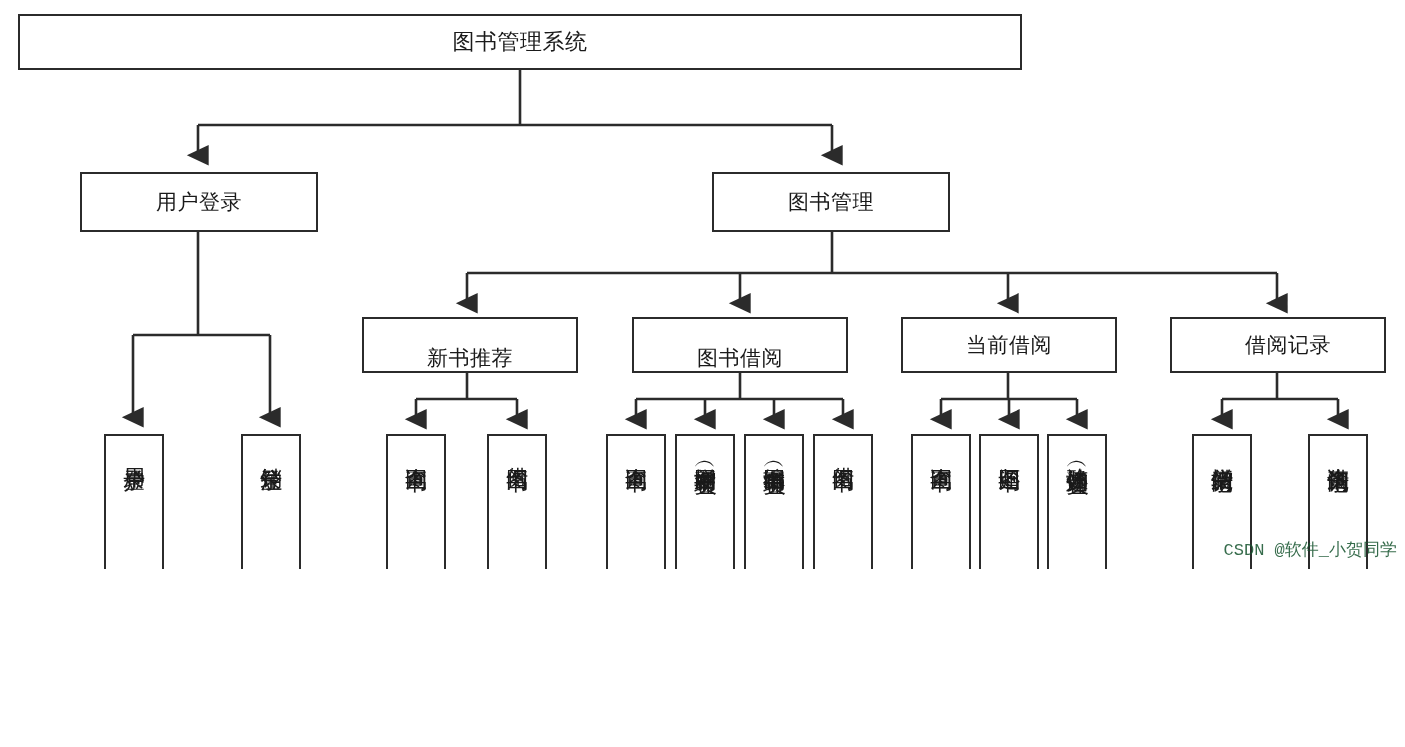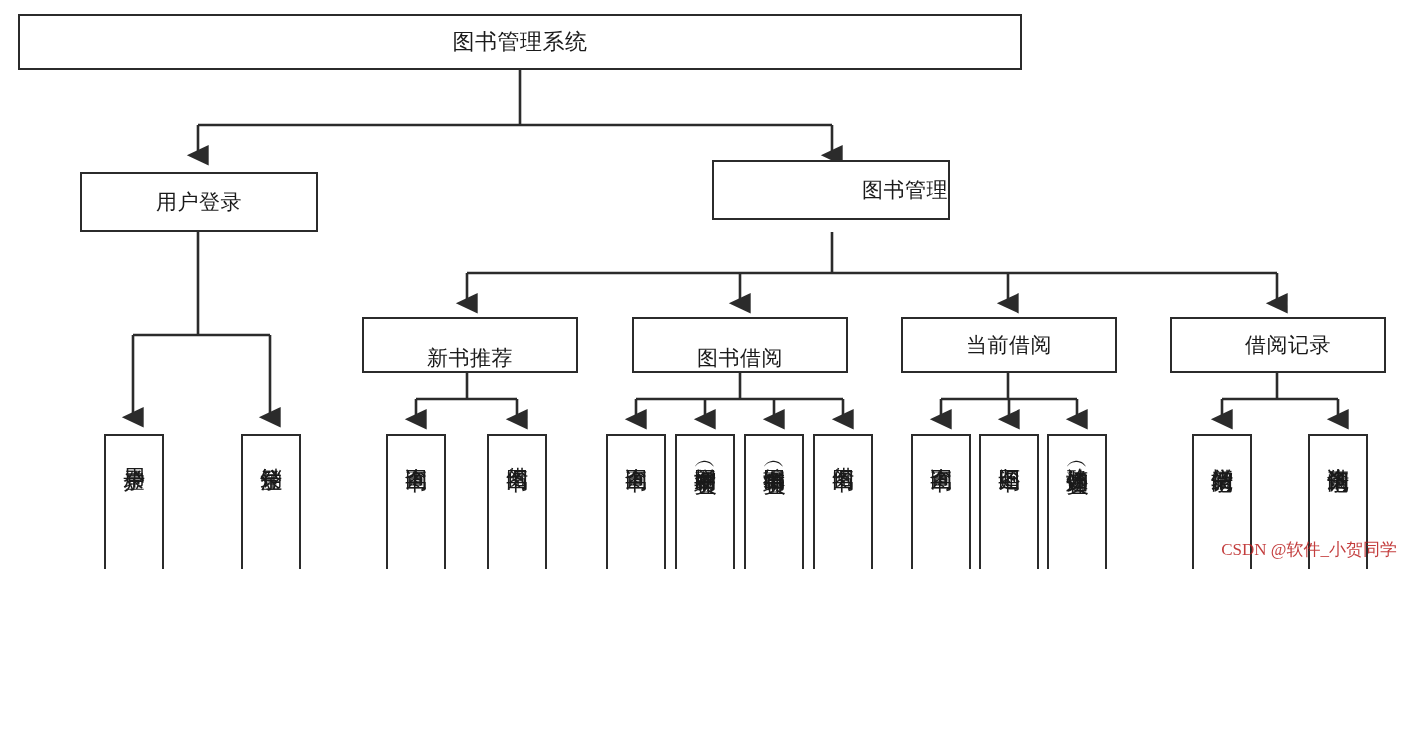--- a/index.html
+++ b/index.html
@@ -61,25 +61,25 @@
     font-size: 22px;
     line-height: 1.02;
     letter-spacing: 1px;
     white-space: nowrap;
   }
   #watermark {
     position: absolute;
     right: 8px;
     bottom: 8px;
     font-size: 17px;
-    color: #b91c1c;
+    color: #14532d;
     opacity: 0.85;
     z-index: 5;
     white-space: nowrap;
-    font-family: Liberation Serif, serif;
+    font-family: Liberation Mono, monospace;
   }
 </style>
 </head>
 <body>
 
 <div id="diagram-root">
 
   <svg id="connector-layer" width="1405" height="747" viewBox="0 0 1405 747" xmlns="http://www.w3.org/2000/svg">
     <defs>
       <marker id="arrowhead" markerWidth="9" markerHeight="9" refX="4.2" refY="4.5" orient="auto" markerUnits="strokeWidth">
@@ -131,21 +131,21 @@
     </g>
   </svg>
 
   <div class="node horiz" id="node-root" style="left:18px; top:14px; width:1004px; height:56px;">
     <span class="node-label">图书管理系统</span>
   </div>
 
   <div class="node horiz" style="left:80px; top:172px; width:238px; height:60px;">
     <span class="node-label">用户登录</span>
   </div>
-  <div class="node horiz" style="left:712px; top:160px; width:238px; height:60px;justify-content:flex-end;">
+  <div class="node horiz" style="left:712px; top:172px; width:238px; height:60px;">
     <span class="node-label">图书管理</span>
   </div>
 
   <div class="node horiz" style="left:362px; top:317px; width:216px; height:56px;align-items:flex-end;">
     <span class="node-label">新书推荐</span>
   </div>
   <div class="node horiz" style="left:632px; top:317px; width:216px; height:56px;align-items:flex-end;">
     <span class="node-label">图书借阅</span>
   </div>
   <div class="node horiz" style="left:901px; top:317px; width:216px; height:56px;align-items:center;">

